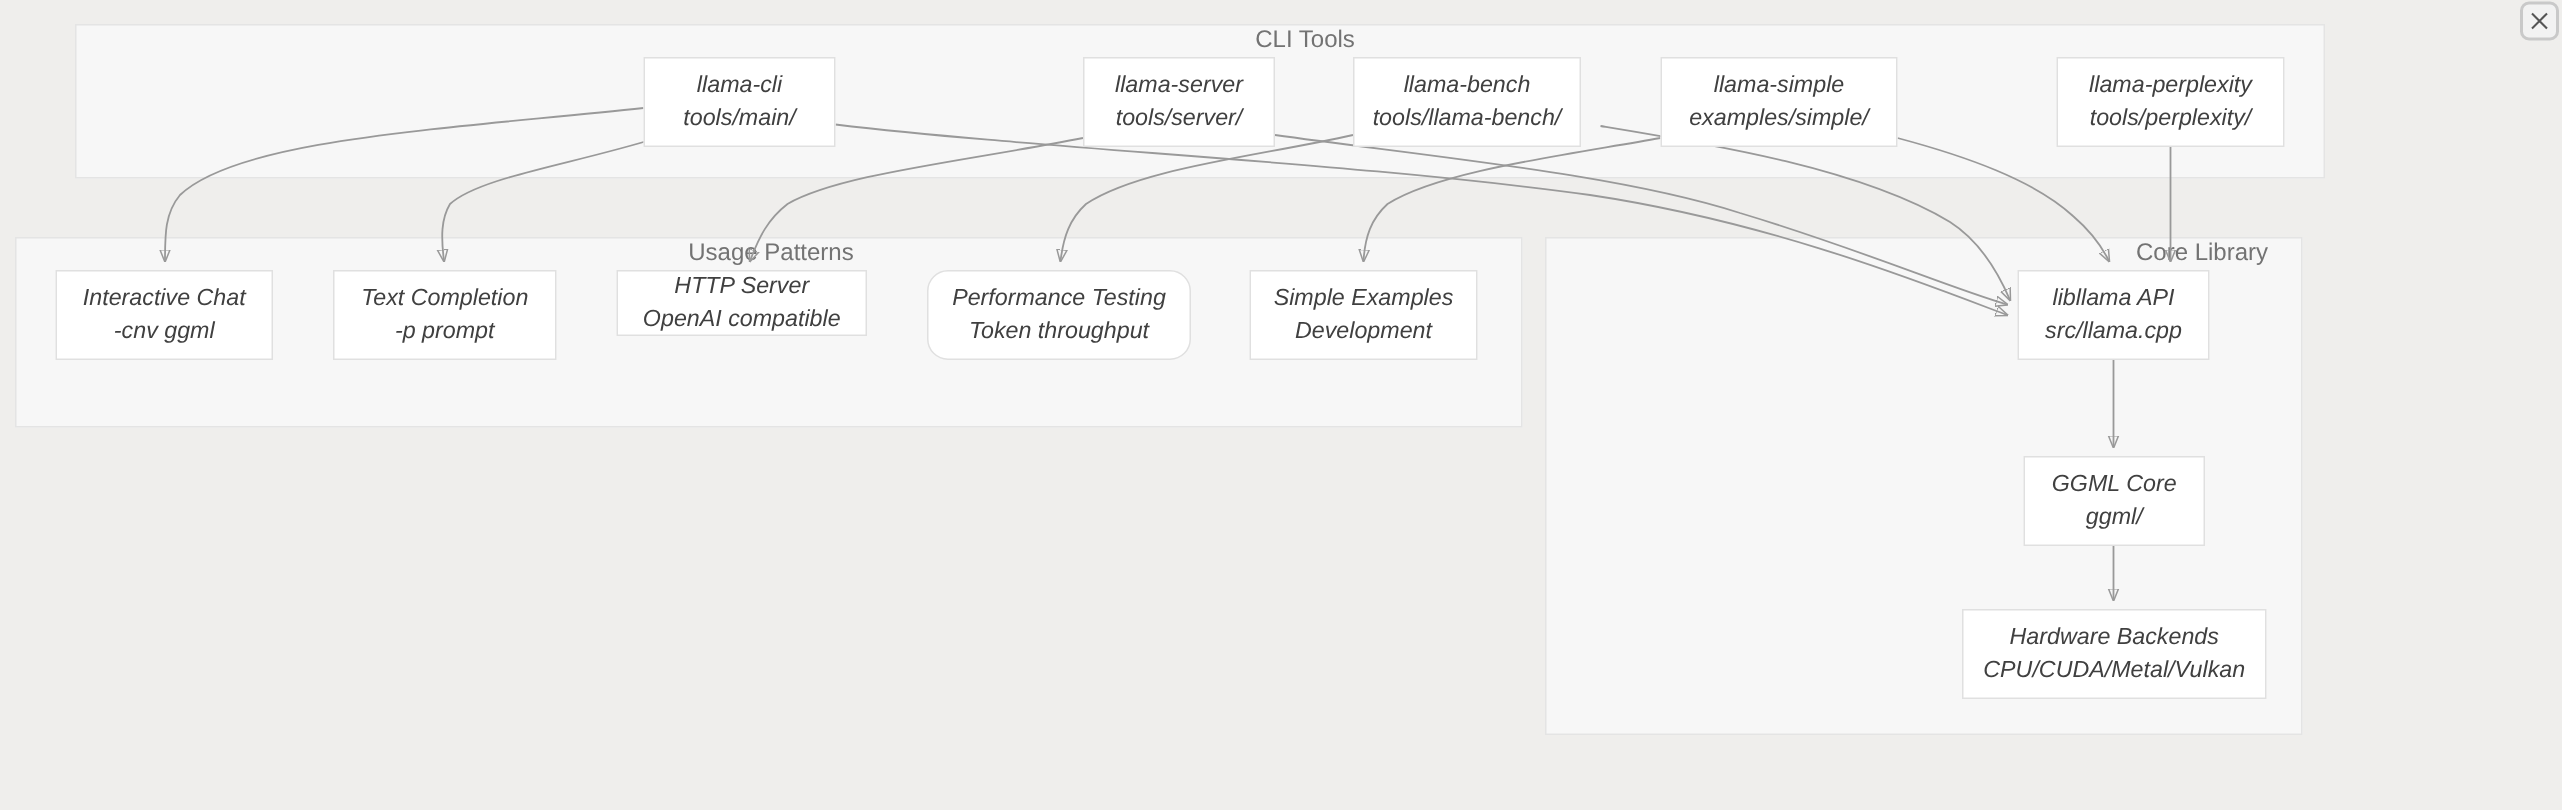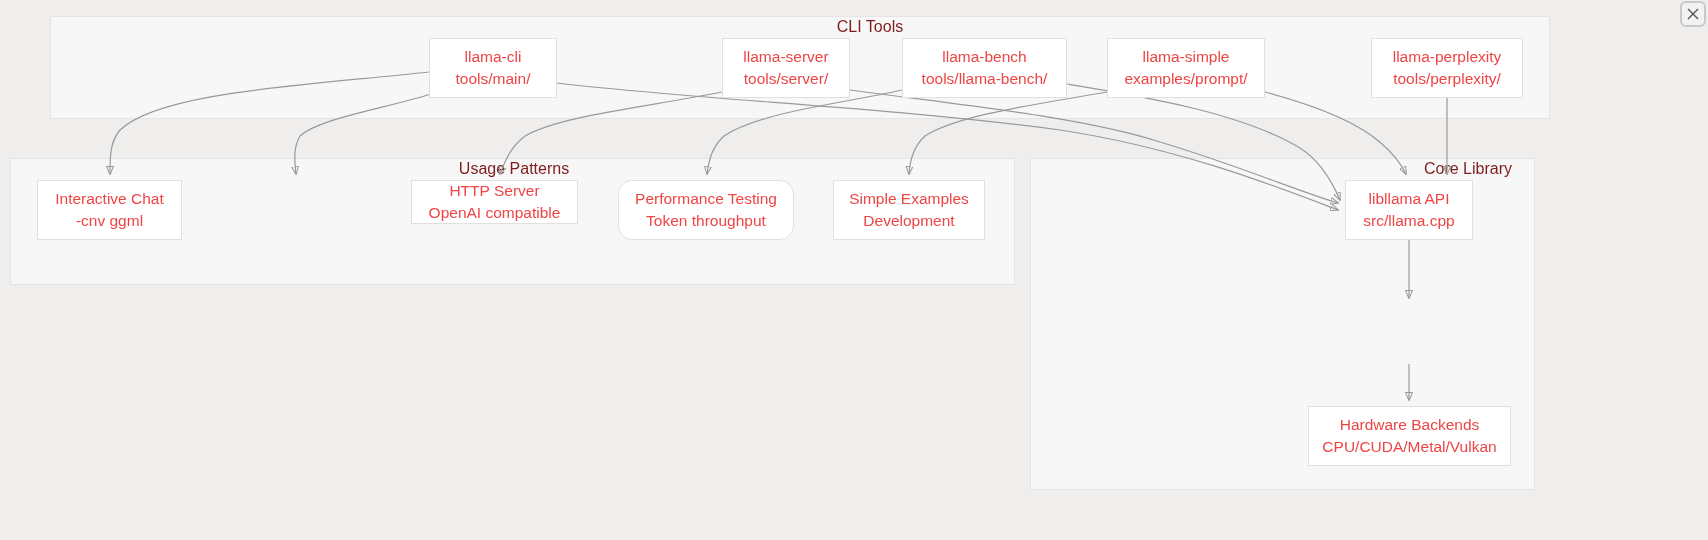--- a/index.html
+++ b/index.html
@@ -29,21 +29,21 @@
     border: 1px solid #e4e4e4;
     box-sizing: border-box;
   }
   #sg-cli-tools      { left: 50px;   top: 16px;  width: 1500px; height: 103px; }
   #sg-usage-patterns { left: 10px;   top: 158px; width: 1005px; height: 127px; }
   #sg-core-library   { left: 1030px; top: 158px; width: 505px;  height: 332px; }
 
   .subgraph-label {
     position: absolute;
     font-size: 16px;
-    color: #7f1d1d;
+    color: #737373;
     white-space: nowrap;
     transform: translateX(-50%);
     background: transparent;
     line-height: 1;
   }
   #label-cli-tools      { left: 870px;  top: 19px; }
   #label-usage-patterns { left: 514px;  top: 161px; }
   #label-core-library   { left: 1468px; top: 161px; }
 
   
@@ -51,30 +51,31 @@
     position: absolute;
     background: #ffffff;
     border: 1px solid #e0e0e0;
     box-sizing: border-box;
     display: flex;
     flex-direction: column;
     align-items: center;
     justify-content: center;
     text-align: center;
     font-size: 15.5px;
-    color: #ef4444;
+    color: #404040;
     line-height: 1.42;
     z-index: 5;
+    font-style: italic;
   }
   .node .line2 { display: block; }
 
   
   #node-llama-cli        { left: 429px;  top: 38px; width: 128px; height: 60px; }
   #node-llama-server     { left: 722px;  top: 38px; width: 128px; height: 60px; }
-  #node-llama-bench      { left: 902px;  top: 38px; width: 165px; height: 60px; }
+  #node-llama-bench      { left: 902px;  top: 38px; width: 152px; height: 60px; }
   #node-llama-simple     { left: 1107px; top: 38px; width: 158px; height: 60px; }
   #node-llama-perplexity { left: 1371px; top: 38px; width: 152px; height: 60px; }
 
   
   #node-interactive-chat    { left: 37px;  top: 180px; width: 145px; height: 60px; }
   #node-text-completion     { left: 222px; top: 180px; width: 149px; height: 60px; }
   #node-http-server         { left: 411px; top: 180px; width: 167px; height: 44px; }
   #node-performance-testing { left: 618px; top: 180px; width: 176px; height: 60px; border-radius: 14px; }
   #node-simple-examples     { left: 833px; top: 180px; width: 152px; height: 60px; }
 
@@ -172,33 +173,37 @@
     <span class="line2">tools/server/</span>
   </div>
 
   <div class="node" id="node-llama-bench">
     <span>llama-bench</span>
     <span class="line2">tools/llama-bench/</span>
   </div>
 
   <div class="node" id="node-llama-simple">
     <span>llama-simple</span>
-    <span class="line2">examples/prompt/</span>
+    <span class="line2">examples/simple/</span>
   </div>
 
   <div class="node" id="node-llama-perplexity">
     <span>llama-perplexity</span>
     <span class="line2">tools/perplexity/</span>
   </div>
 
   <div class="node" id="node-interactive-chat">
     <span>Interactive Chat</span>
     <span class="line2">-cnv ggml</span>
   </div>
 
+  <div class="node" id="node-text-completion">
+    <span>Text Completion</span>
+    <span class="line2">-p prompt</span>
+  </div>
 
   <div class="node" id="node-http-server">
     <span>HTTP Server</span>
     <span class="line2">OpenAI compatible</span>
   </div>
 
   <div class="node" id="node-performance-testing">
     <span>Performance Testing</span>
     <span class="line2">Token throughput</span>
   </div>
@@ -206,20 +211,24 @@
   <div class="node" id="node-simple-examples">
     <span>Simple Examples</span>
     <span class="line2">Development</span>
   </div>
 
   <div class="node" id="node-libllama-api">
     <span>libllama API</span>
     <span class="line2">src/llama.cpp</span>
   </div>
 
+  <div class="node" id="node-ggml-core">
+    <span>GGML Core</span>
+    <span class="line2">ggml/</span>
+  </div>
 
   <div class="node" id="node-hardware-backends">
     <span>Hardware Backends</span>
     <span class="line2">CPU/CUDA/Metal/Vulkan</span>
   </div>
 
   <div id="close-button">
     <svg width="14" height="14" viewBox="0 0 14 14">
       <path d="M 2 2 L 12 12 M 12 2 L 2 12" stroke="#555555" stroke-width="1.4" fill="none"></path>
     </svg>

